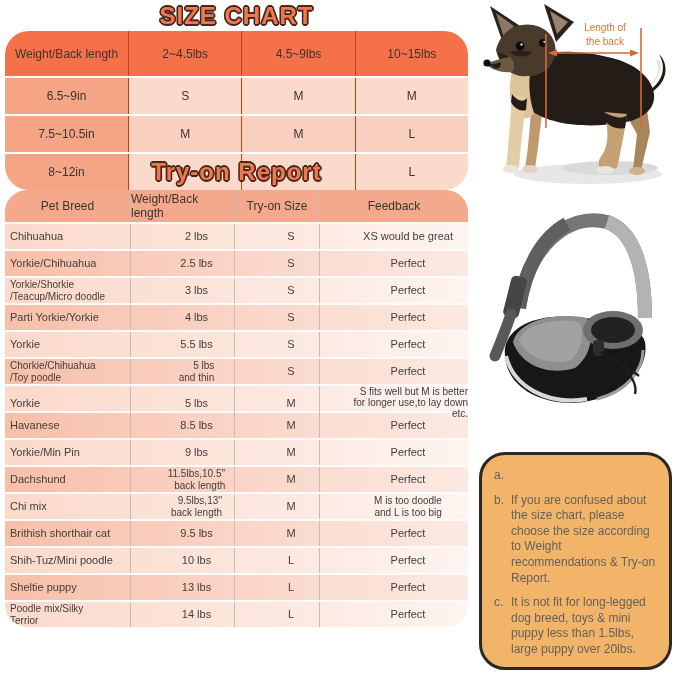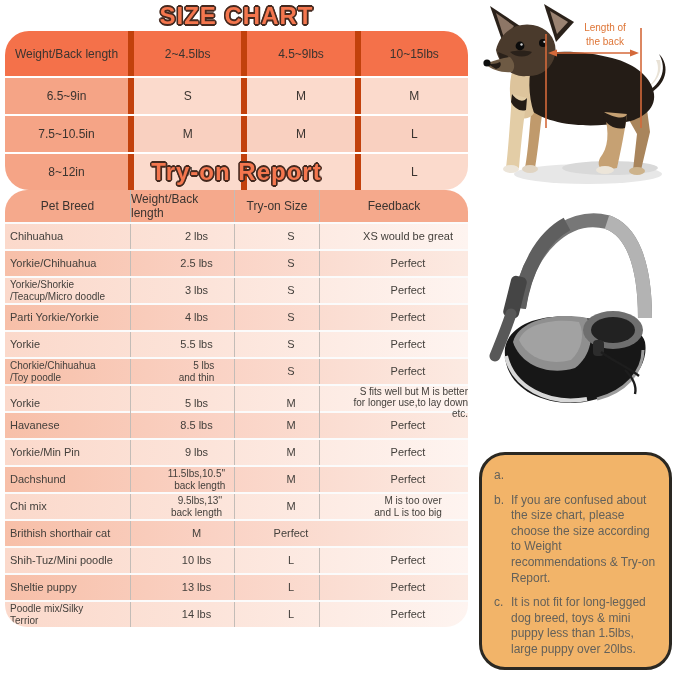--- a/index.html
+++ b/index.html
@@ -20,21 +20,21 @@
   .size-table {
     position:absolute; left:5px; top:31px; width:463px;
     border-radius:24px; overflow:hidden;
   }
   .st-header { display:grid; grid-template-columns:123px 1fr 1fr 1fr; height:45px; background:#F4714A; }
   .st-row { display:grid; grid-template-columns:123px 1fr 1fr 1fr; height:38px; border-top:2px solid #ffffff; }
   .st-header .cell, .st-row .cell {
     display:flex; align-items:center; justify-content:center;
     font-size:12px; color:#3b3430;
   }
-  .st-header .cell + .cell, .st-row .cell + .cell { border-left:6px solid #c2410c; }
+  .st-header .cell + .cell, .st-row .cell + .cell { border-left:1px solid #c2410c; }
   .st-row .cell:first-child { background:#F5A486; }
   .st-row .cell + .cell { background:#FBDACC; }
   .st-row:nth-child(odd) .cell + .cell { background:#F9D0C0; }
 
   
   .tryon-table {
     position:absolute; left:5px; top:190px; width:463px;
     border-radius:22px; overflow:hidden;
   }
   .tt-header { display:grid; grid-template-columns:125px 104px 85px 1fr; height:32px; background:#F5A98C; }
@@ -183,25 +183,26 @@
         <div class="cell sm">11.5lbs,10.5''
 back length</div>
         <div class="cell">M</div>
         <div class="cell">Perfect</div>
       </div>
       <div class="tt-row">
         <div class="cell breed">Chi mix</div>
         <div class="cell sm">9.5lbs,13''
 back length</div>
         <div class="cell">M</div>
-        <div class="cell sm">M is too over
+        <div class="cell sm">M is too doodle
 and L is too big</div>
       </div>
       <div class="tt-row">
         <div class="cell breed">Brithish shorthair cat</div>
+        <div class="cell">9.5 lbs</div>
         <div class="cell">M</div>
         <div class="cell">Perfect</div>
       </div>
       <div class="tt-row">
         <div class="cell breed">Shih-Tuz/Mini poodle</div>
         <div class="cell">10 lbs</div>
         <div class="cell">L</div>
         <div class="cell">Perfect</div>
       </div>
       <div class="tt-row">

